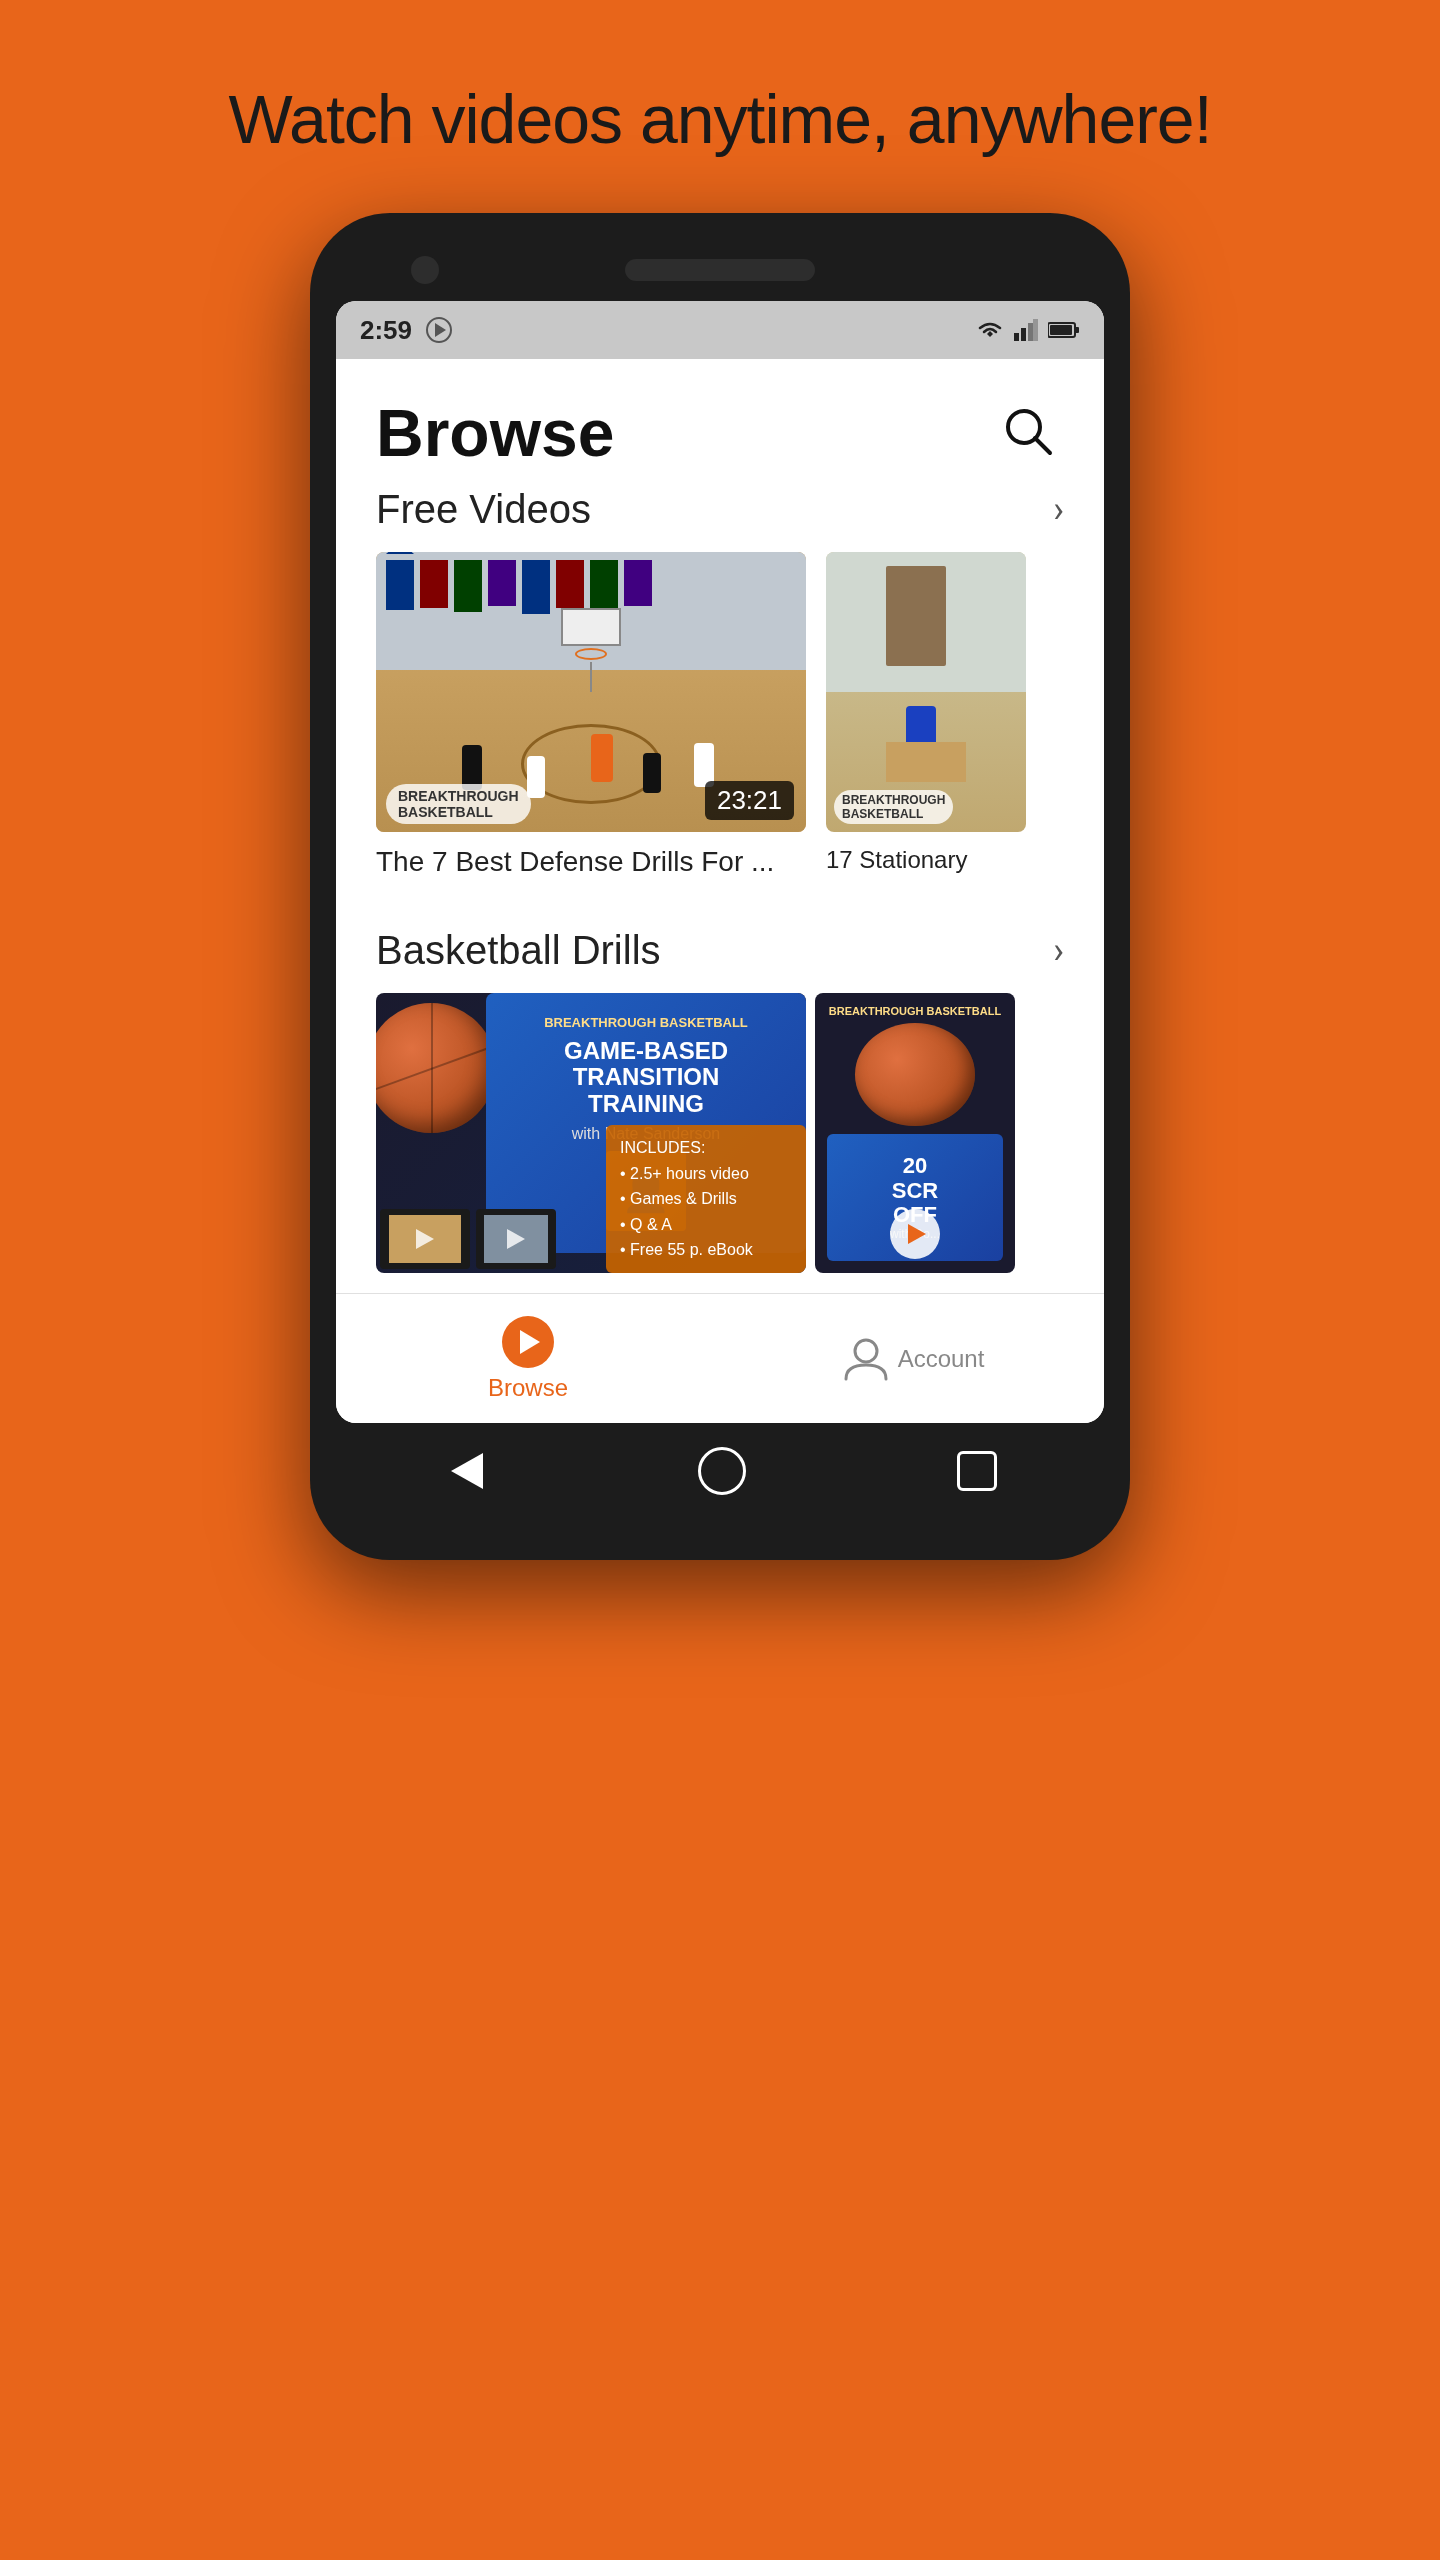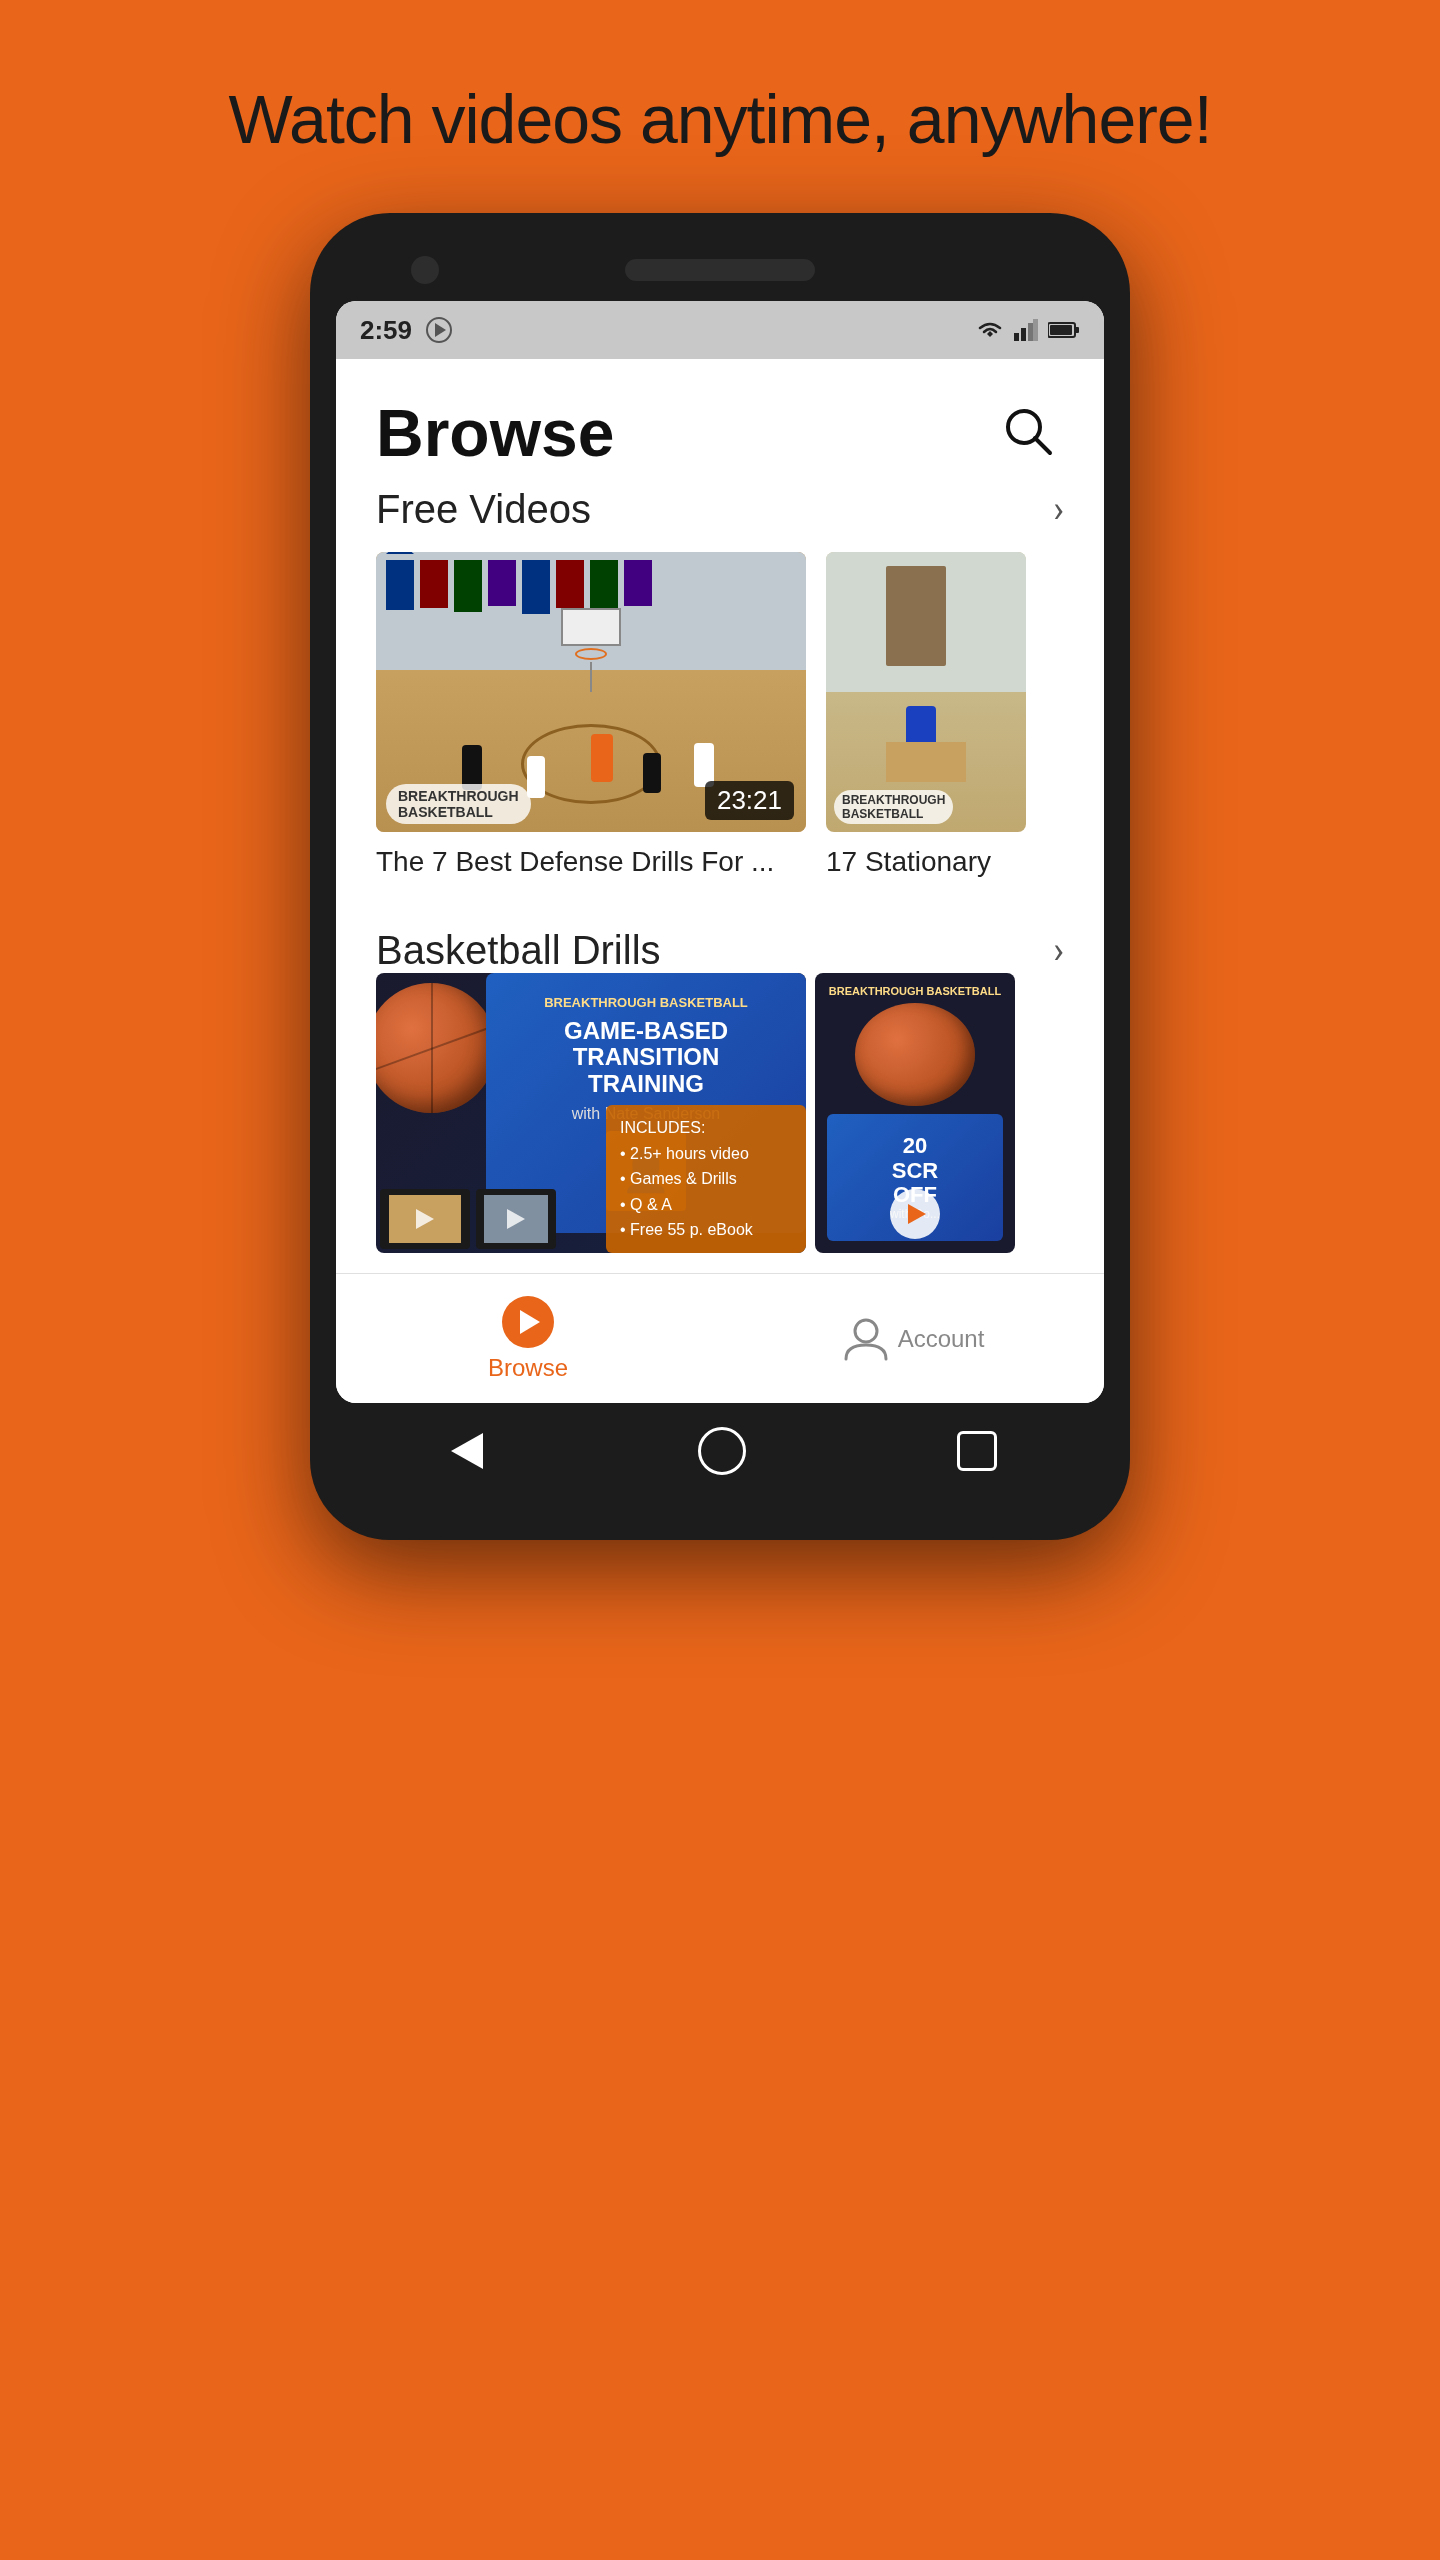--- a/index.html
+++ b/index.html
@@ -129,28 +129,28 @@
                 <div style="width:100%; height:100%; background:linear-gradient(180deg, #d0c8a0 0%, #c0a870 100%); position:relative;">
 
                   <div style="position:absolute; top:0; left:0; right:0; height:50%; background:#d0d8d0;"></div>
                   <div style="position:absolute; top:5%; left:30%; width:60px; height:100px; background:#8B7050; border-radius:2px;"></div>
 
                   <div style="position:absolute; bottom:20%; left:40%; width:30px; height:70px; background:#1a40c0; border-radius:4px;"></div>
                   <div style="position:absolute; bottom:18%; left:30%; width:80px; height:40px; background:#c8a060;"></div>
                   <div style="position:absolute; bottom:8px; left:8px; background:rgba(255,255,255,0.8); border-radius:20px; padding:3px 8px; font-size:12px; color:#333; font-weight:600; font-family:Arial;">BREAKTHROUGH<br>BASKETBALL</div>
                 </div>
               </div>
-              <span style="font-size:28px; color:#222; margin-top:14px; font-weight:500; font-family:Arial; max-width:200px;">17 Stationary</span>
+              <span style="font-size:24px; color:#222; margin-top:14px; font-weight:500; font-family:Arial; max-width:200px;">17 Stationary</span>
             </div>
 
           </div>
         </div>
 
         <div style="padding:0 40px 20px 40px; margin-top:30px;">
-          <div style="display:flex; align-items:center; justify-content:space-between; ">
+          <div style="display:flex; align-items:center; justify-content:space-between; margin-bottom:20px;">
             <span style="font-size:40px; color:#222; font-family:Arial; font-weight:400;">Basketball Drills</span>
             <span style="font-size:36px; color:#555;">›</span>
           </div>
 
           <div style="display:flex; gap:9px; overflow:hidden;">
 
             <div style="flex:0 0 auto; display:flex; flex-direction:column; cursor:pointer;">
               <div style="position:relative; width:430px; height:280px; border-radius:8px; overflow:hidden;">
 
                 <div style="width:100%; height:100%; background:linear-gradient(135deg, #1a1a2e 0%, #162040 100%); display:flex; align-items:center; justify-content:center; position:relative;">

